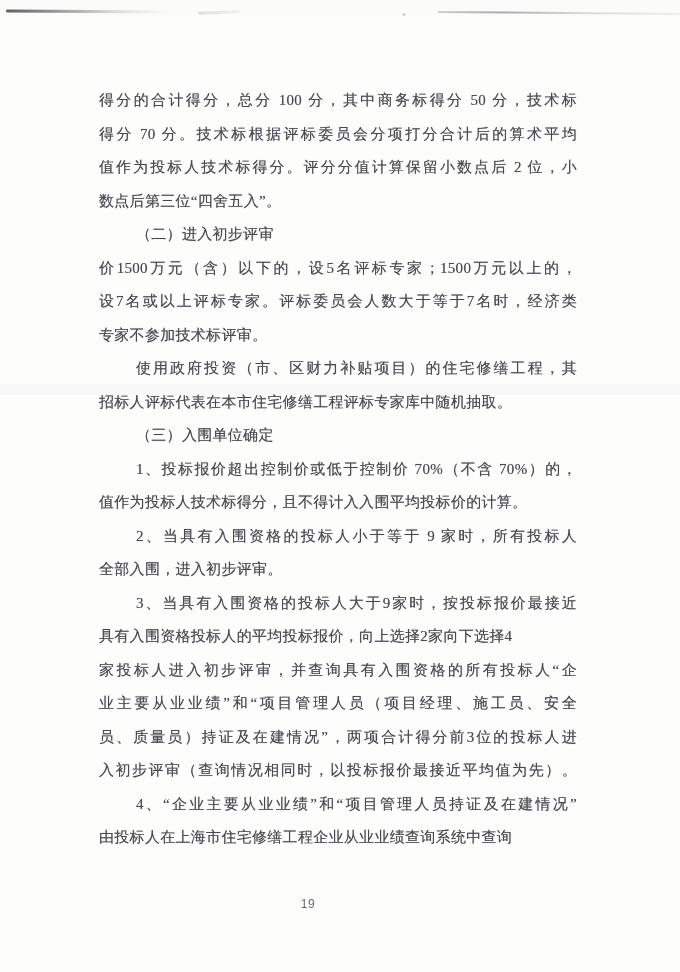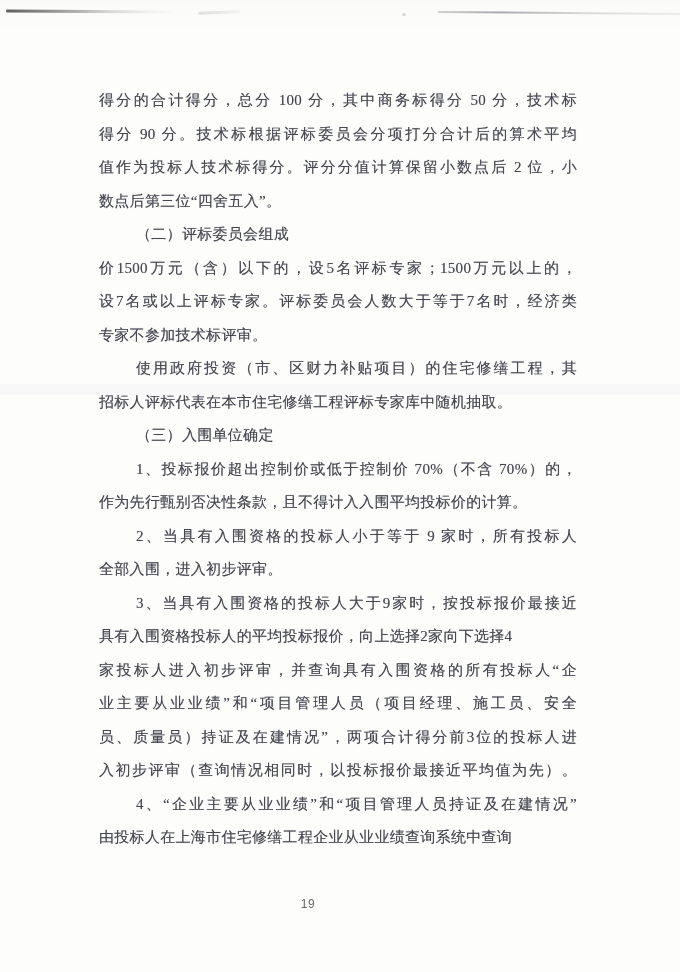--- a/index.html
+++ b/index.html
@@ -87,32 +87,32 @@
 
 <div class="page">
   <div class="artifact art-topleft"></div>
   <div class="artifact art-smudge"></div>
   <div class="artifact art-speck"></div>
   <div class="artifact art-topright"></div>
   <div class="artifact art-band"></div>
 
   <div class="textblock" id="textblock">
       <div class="line fill">得分的合计得分，总分 100 分，其中商务标得分 50 分，技术标</div>
-      <div class="line fill">得分 90 分。技术标根据评标委员会分项打分合计后的算术平均</div>
+      <div class="line fill">得分 70 分。技术标根据评标委员会分项打分合计后的算术平均</div>
       <div class="line fill">值作为投标人技术标得分。评分分值计算保留小数点后 2 位，小</div>
       <div class="line">数点后第三位“四舍五入”。</div>
-      <div class="line indent">（二）评标委员会组成</div>
+      <div class="line indent">（二）进入初步评审</div>
       <div class="line fill">价1500万元（含）以下的，设5名评标专家；1500万元以上的，</div>
       <div class="line fill">设7名或以上评标专家。评标委员会人数大于等于7名时，经济类</div>
       <div class="line">专家不参加技术标评审。</div>
       <div class="line indent fill">使用政府投资（市、区财力补贴项目）的住宅修缮工程，其</div>
       <div class="line">招标人评标代表在本市住宅修缮工程评标专家库中随机抽取。</div>
       <div class="line indent">（三）入围单位确定</div>
       <div class="line indent fill">1、投标报价超出控制价或低于控制价 70%（不含 70%）的，</div>
-      <div class="line">作为先行甄别否决性条款，且不得计入入围平均投标价的计算。</div>
+      <div class="line">值作为投标人技术标得分，且不得计入入围平均投标价的计算。</div>
       <div class="line indent fill">2、当具有入围资格的投标人小于等于 9 家时，所有投标人</div>
       <div class="line">全部入围，进入初步评审。</div>
       <div class="line indent fill">3、当具有入围资格的投标人大于9家时，按投标报价最接近</div>
       <div class="line">具有入围资格投标人的平均投标报价，向上选择2家向下选择4</div>
       <div class="line fill">家投标人进入初步评审，并查询具有入围资格的所有投标人“企</div>
       <div class="line fill">业主要从业业绩”和“项目管理人员（项目经理、施工员、安全</div>
       <div class="line fill">员、质量员）持证及在建情况”，两项合计得分前3位的投标人进</div>
       <div class="line fill">入初步评审（查询情况相同时，以投标报价最接近平均值为先）。</div>
       <div class="line indent fill">4、“企业主要从业业绩”和“项目管理人员持证及在建情况”</div>
       <div class="line">由投标人在上海市住宅修缮工程企业从业业绩查询系统中查询</div>

